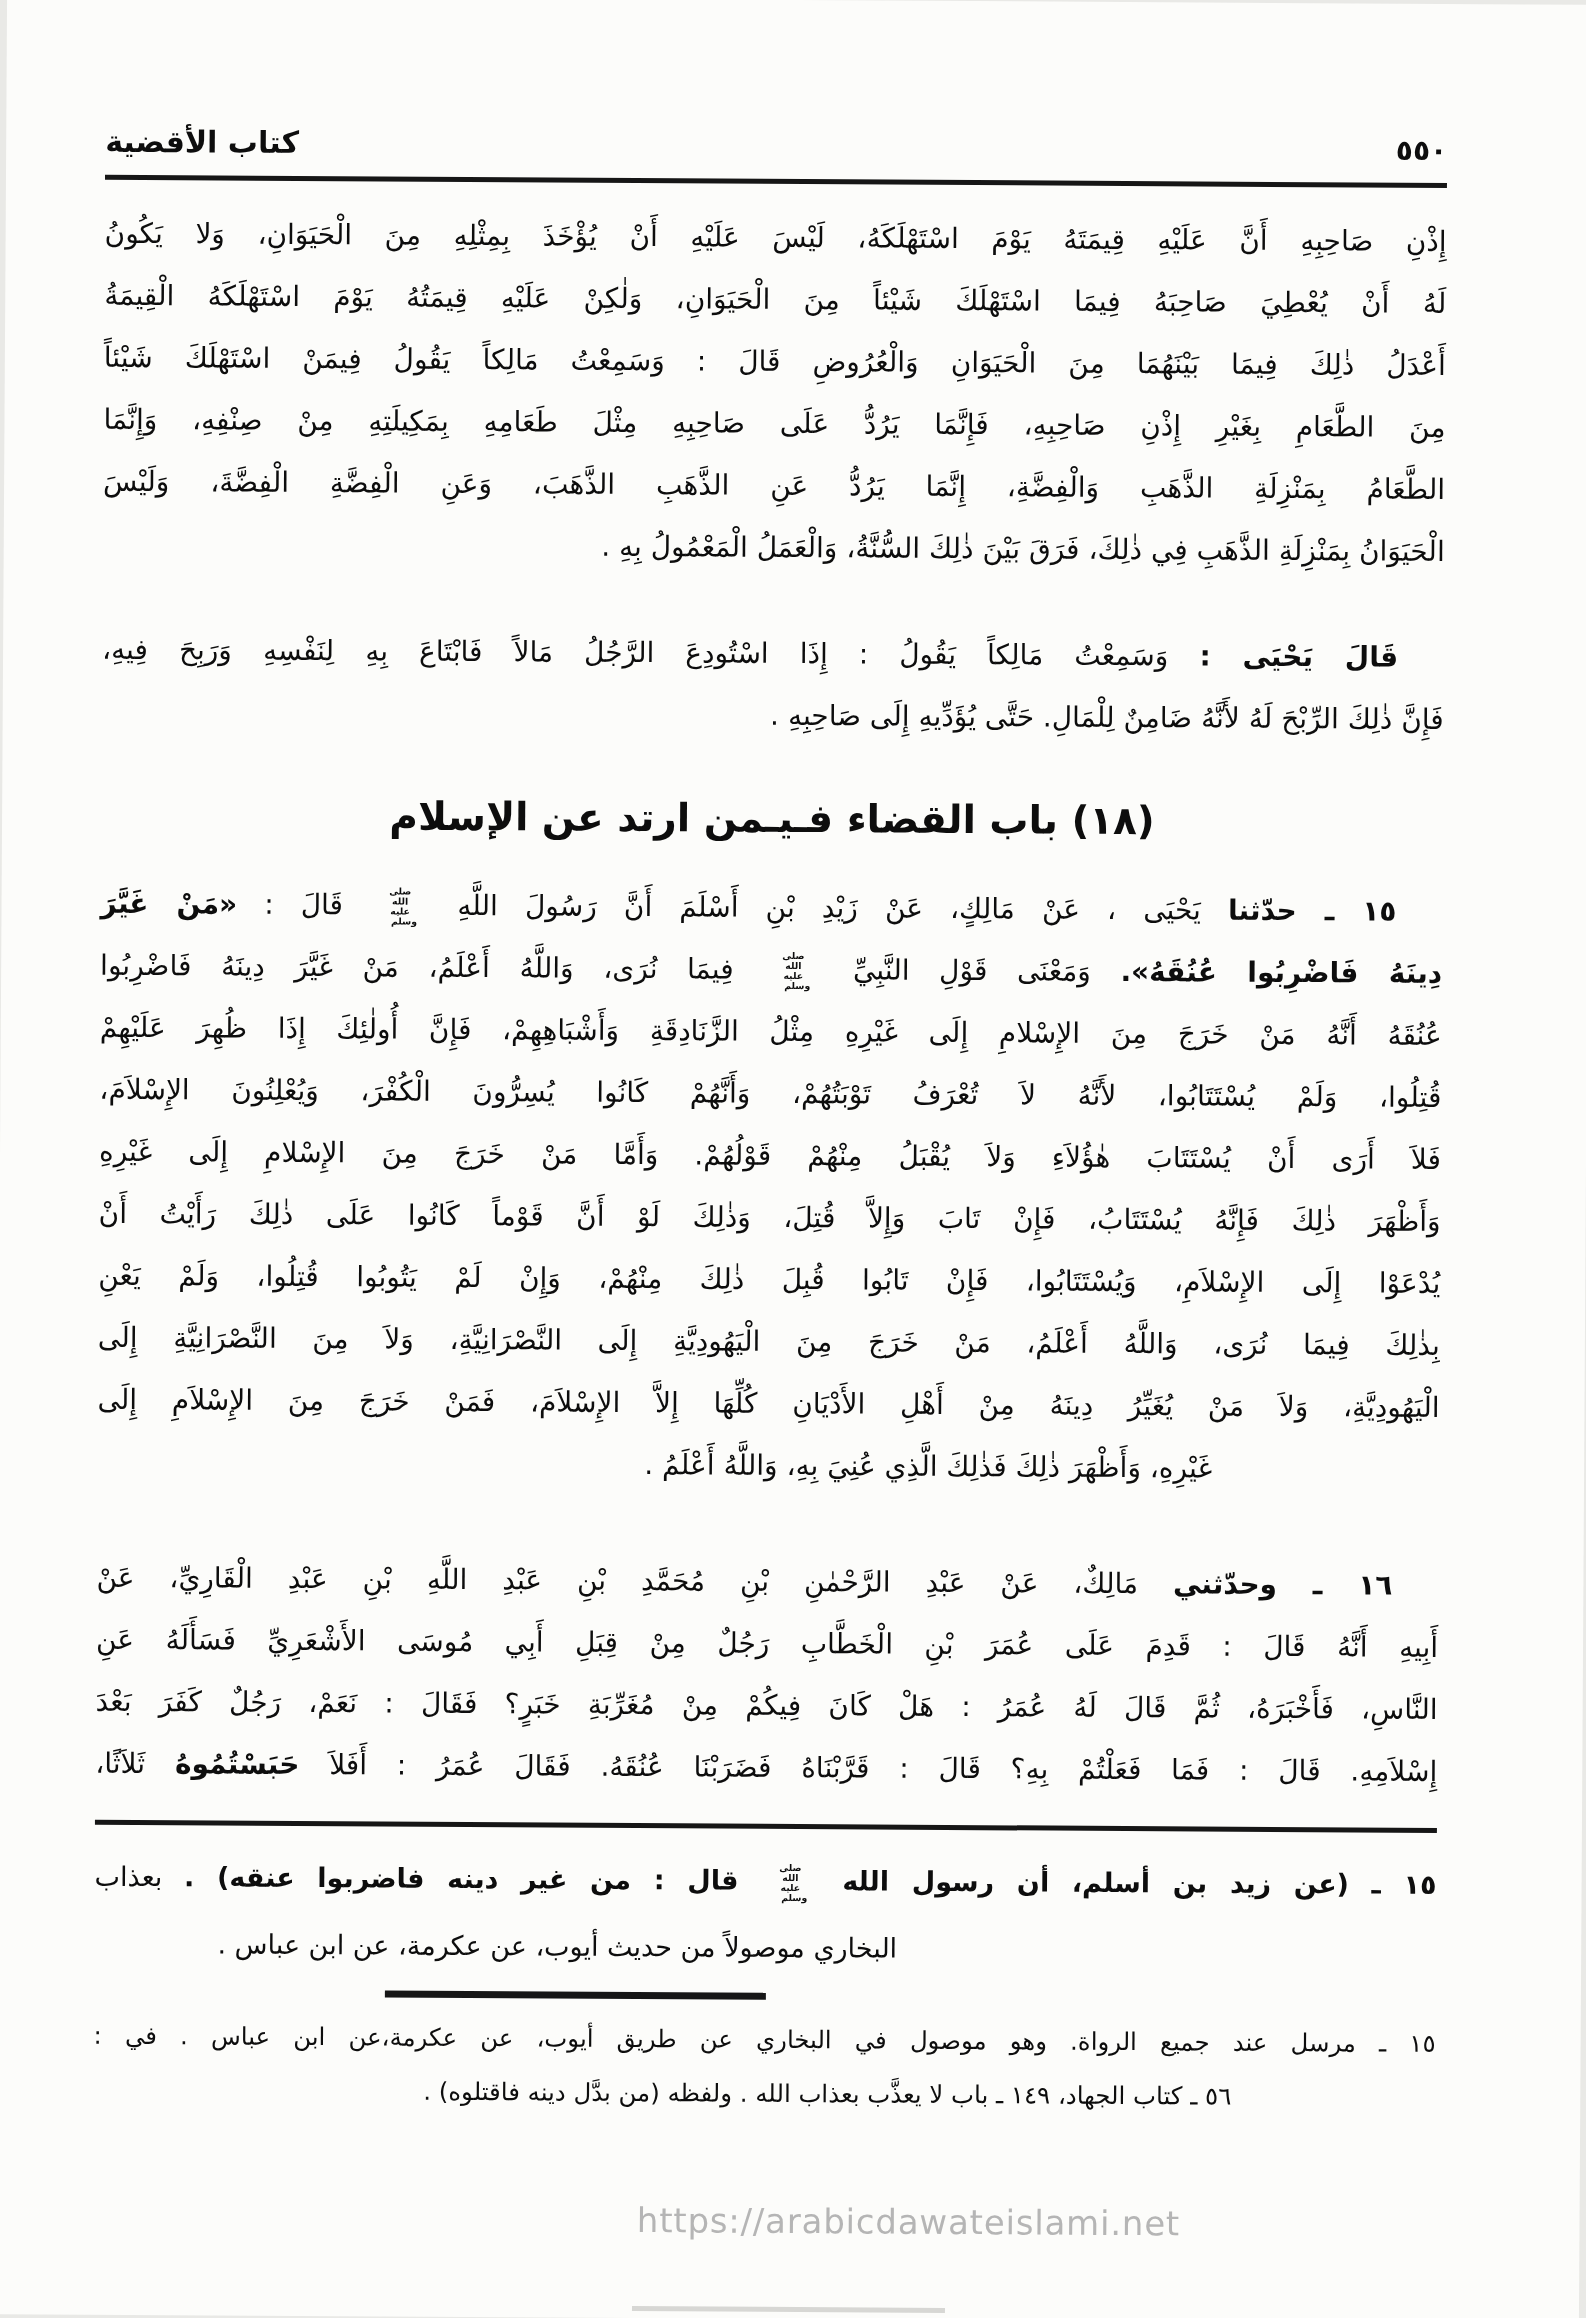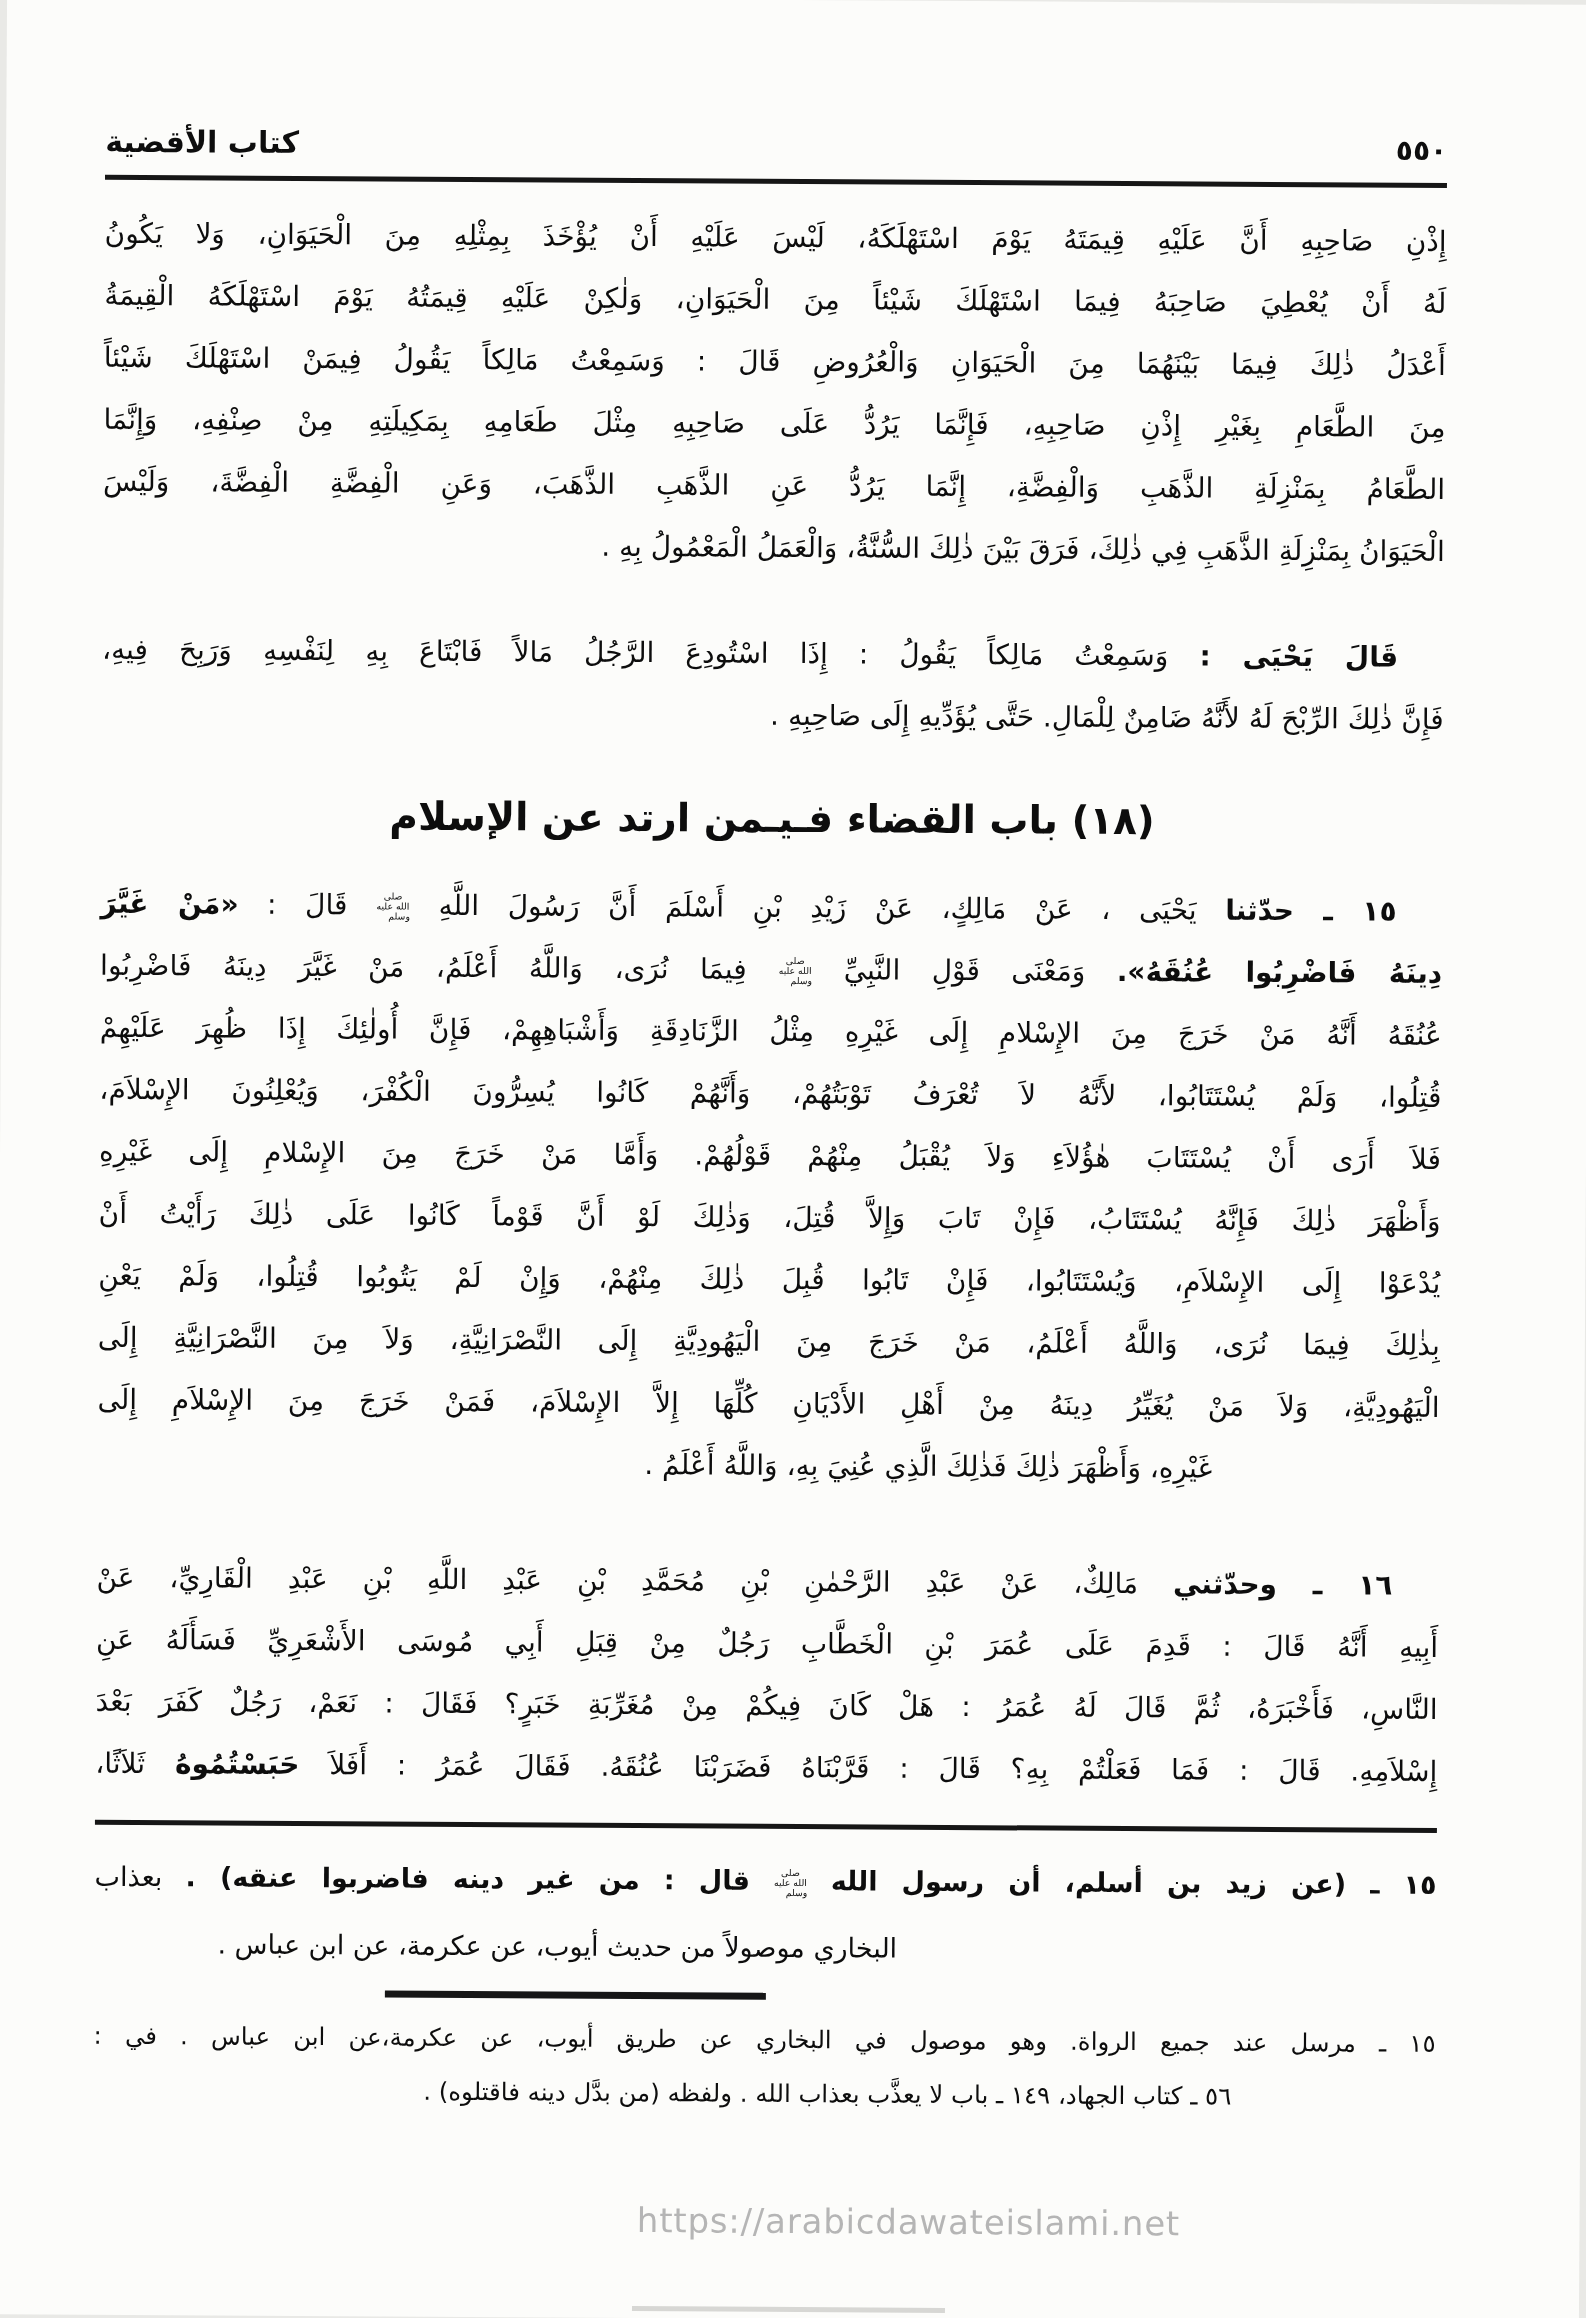--- a/index.html
+++ b/index.html
@@ -22,22 +22,22 @@
   .ind-wide{padding-right:227px;}
   .b{font-weight:bold;}
   .mt-p1{margin-top:23.6px;}
   .mt-p2{margin-top:44px;}
   .mt-h15{margin-top:29px;}
   .mt-h16{margin-top:54px;}
   .chapter{margin:44px 0 22px 0;text-align:center;font-size:39px;font-weight:bold;
            line-height:1.45;}
   
   .saw{display:inline-block;width:34px;font-size:9.3px;line-height:1.08;
-       text-align:center;vertical-align:middle;font-weight:normal;
-       white-space:normal;word-break:normal;margin:0 0;}
+       text-align:center;vertical-align:middle;font-weight:bold;
+       white-space:normal;word-break:normal;margin:0 13px;}
   
   .fn-rule{height:5px;background:#161616;margin-top:25px;}
   .fn1{margin-top:18.5px;}
   .fn1 .line{font-size:27px;line-height:67px;}
   .fn1 .cont{text-align-last:right;padding-right:539px;}
   .fn-rule-short{height:6.7px;background:#161616;width:381px;
                  margin:11.8px 670px 0 auto;}
   .fn2{margin-top:13.5px;}
   .fn2 .line{font-size:24.4px;line-height:54px;}
   .fn2 .cont{text-align-last:right;padding-right:204px;}

